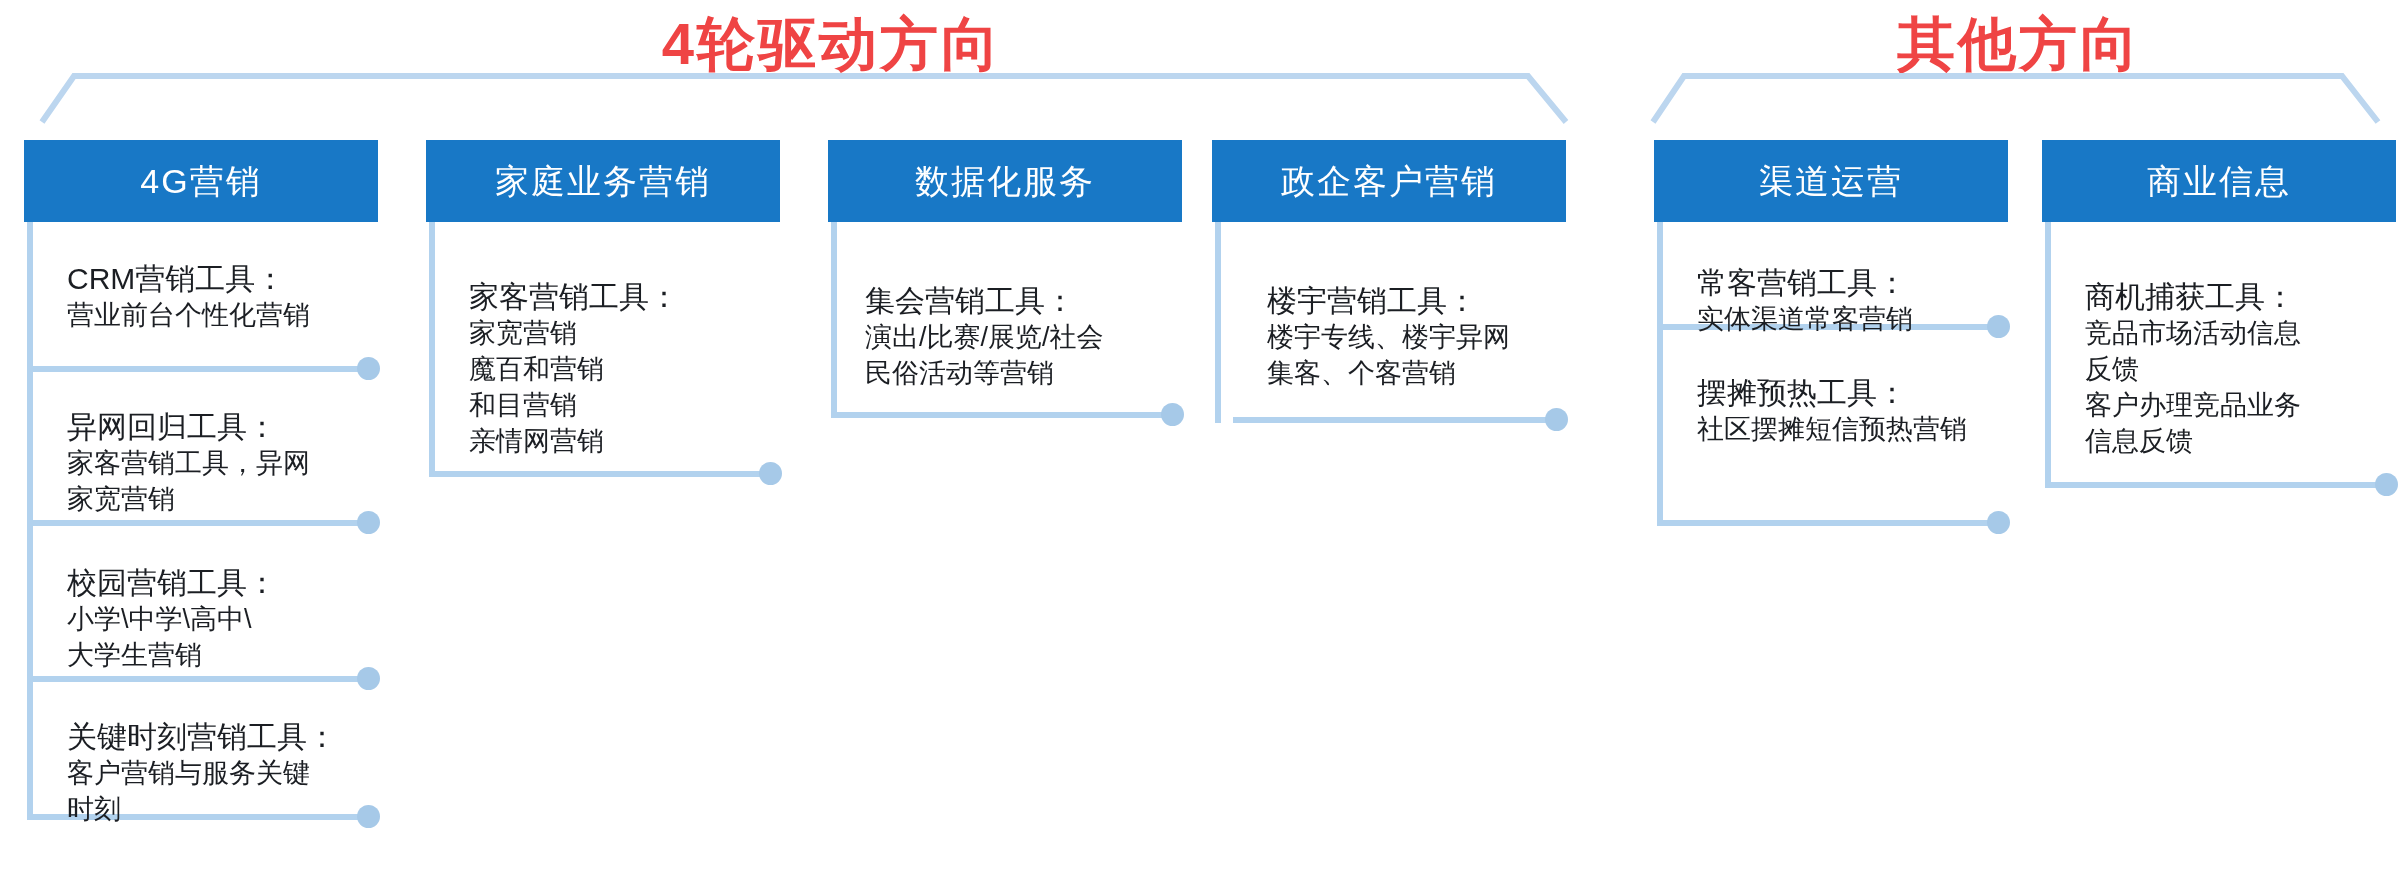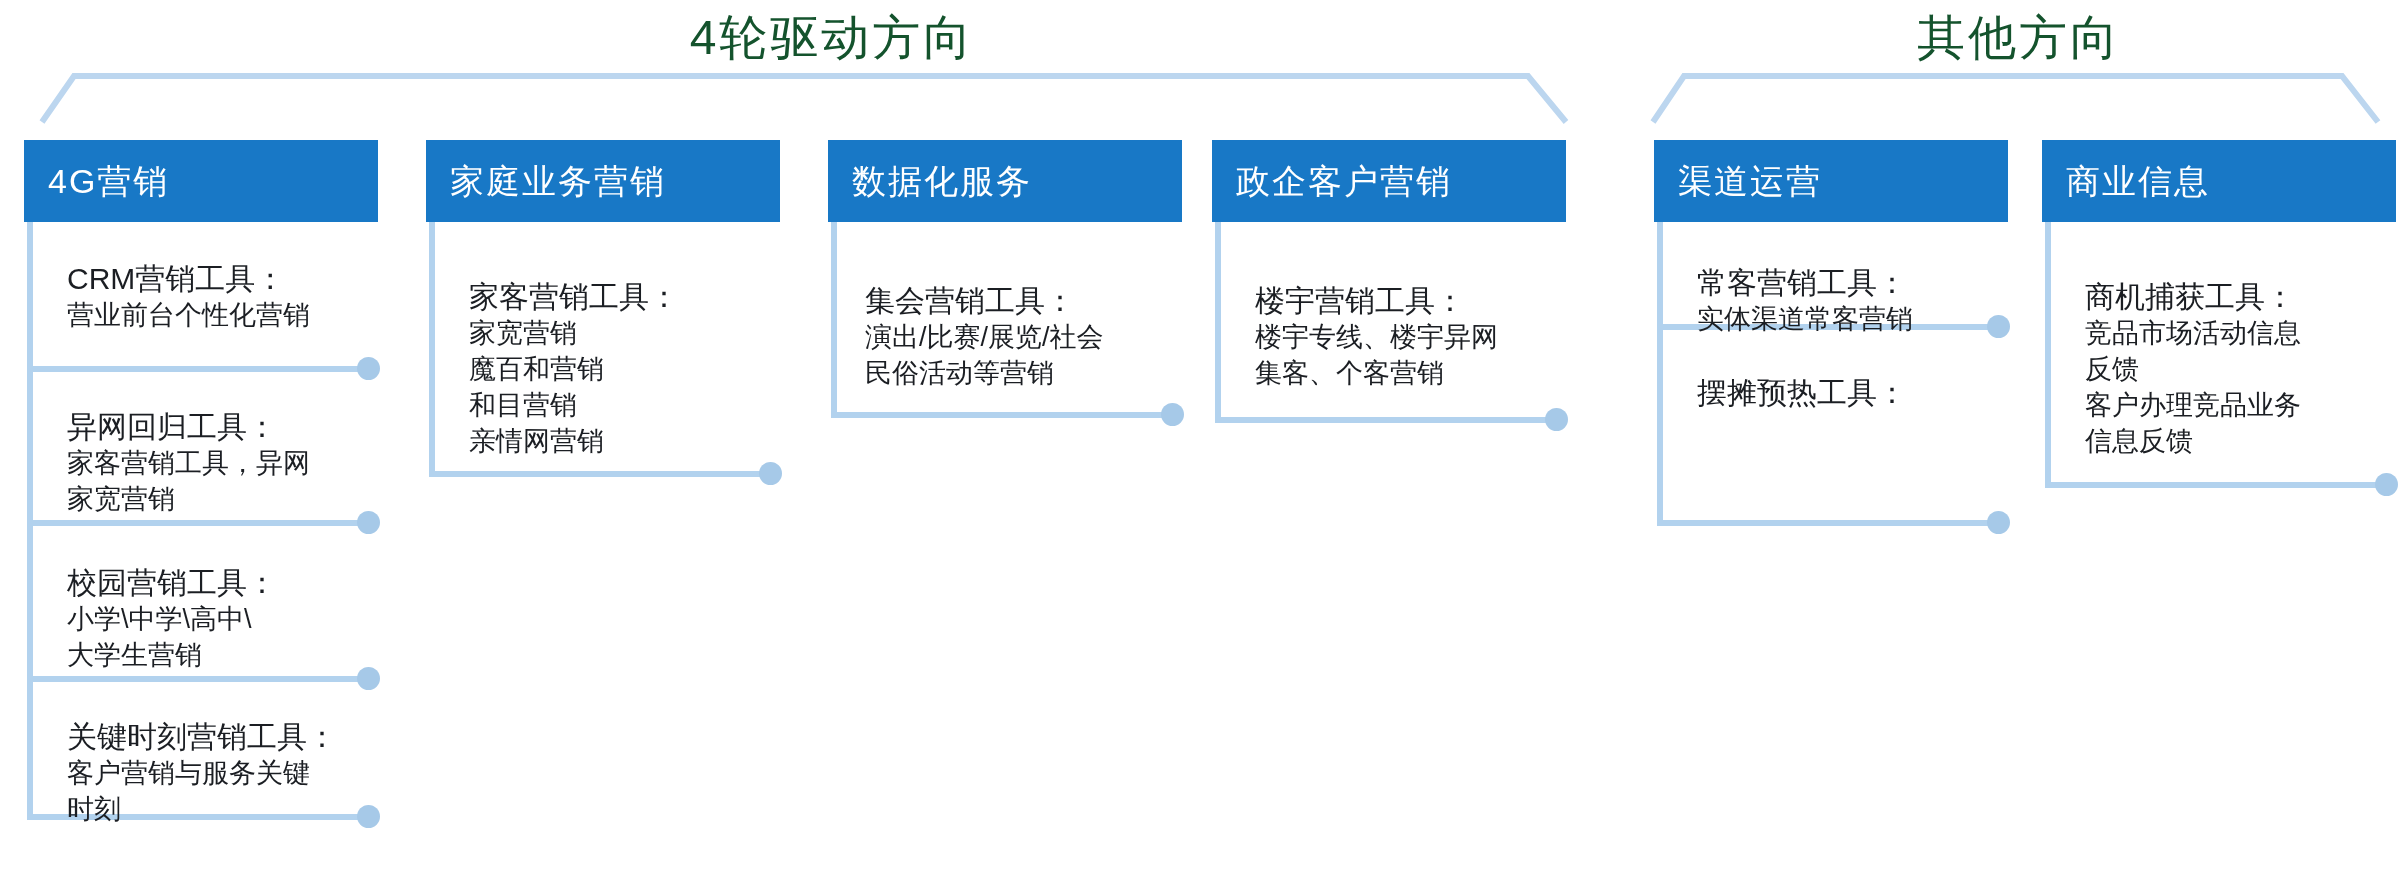--- a/index.html
+++ b/index.html
@@ -3,30 +3,29 @@
 <meta charset="utf-8">
 <style>
   html,body { margin:0; padding:0; background:#ffffff; }
   .stage {
     position:relative; width:2400px; height:873px; background:#ffffff;
     font-family:"Liberation Sans","DejaVu Sans",sans-serif;
     color:#1b1e23; overflow:hidden;
   }
   .section-title {
     position:absolute; top:6px; transform:translateX(-50%);
-    font-size:48px; font-weight:400; color:#14532d;
+    font-size:58px; font-weight:700; color:#ef4444;
     letter-spacing:3px; white-space:nowrap;
   }
   .brackets { position:absolute; left:0; top:0; }
   .col { position:absolute; top:140px; width:354px; }
   .col-header {
     height:82px; line-height:82px; width:354px; box-sizing:border-box;
-    background:#1878c6; color:#ffffff; font-size:34px; 
+    background:#1878c6; color:#ffffff; font-size:34px; text-align:center;
     letter-spacing:2px;
-    padding-left:24px;
   }
   .col-body {
     margin-left:3px; width:343px; box-sizing:border-box;
     border-left:6px solid #b2d2ee;
   }
   .item {
     position:relative; box-sizing:border-box;
     border-bottom:6px solid #b2d2ee;
     padding-left:34px; padding-right:6px;
   }
@@ -101,39 +100,40 @@
         <div class="item-line">演出/比赛/展览/社会</div>
         <div class="item-line">民俗活动等营销</div>
         <span class="dot"></span>
       </div>
     </div>
   </div>
 
   <div class="col" style="left:1212px;">
     <div class="col-header">政企客户营销</div>
     <div class="col-body">
-      <div class="item" style="height:201px; padding-top:60px;">
+      <div class="item" style="height:201px; padding-top:60px;margin-left:12px;">
         <div class="item-name">楼宇营销工具：</div>
         <div class="item-line">楼宇专线、楼宇异网</div>
         <div class="item-line">集客、个客营销</div>
         <span class="dot"></span>
       </div>
     </div>
   </div>
 
   <div class="col" style="left:1654px;">
     <div class="col-header">渠道运营</div>
     <div class="col-body">
       <div class="item" style="height:108px; padding-top:42px;">
         <div class="item-name">常客营销工具：</div>
         <div class="item-line">实体渠道常客营销</div>
         <span class="dot"></span>
       </div>
       <div class="item" style="height:196px; padding-top:44px;">
         <div class="item-name">摆摊预热工具：</div>
+        <div class="item-line">社区摆摊短信预热营销</div>
         <span class="dot"></span>
       </div>
     </div>
   </div>
 
   <div class="col" style="left:2042px;">
     <div class="col-header">商业信息</div>
     <div class="col-body">
       <div class="item" style="height:266px; padding-top:56px;">
         <div class="item-name">商机捕获工具：</div>

